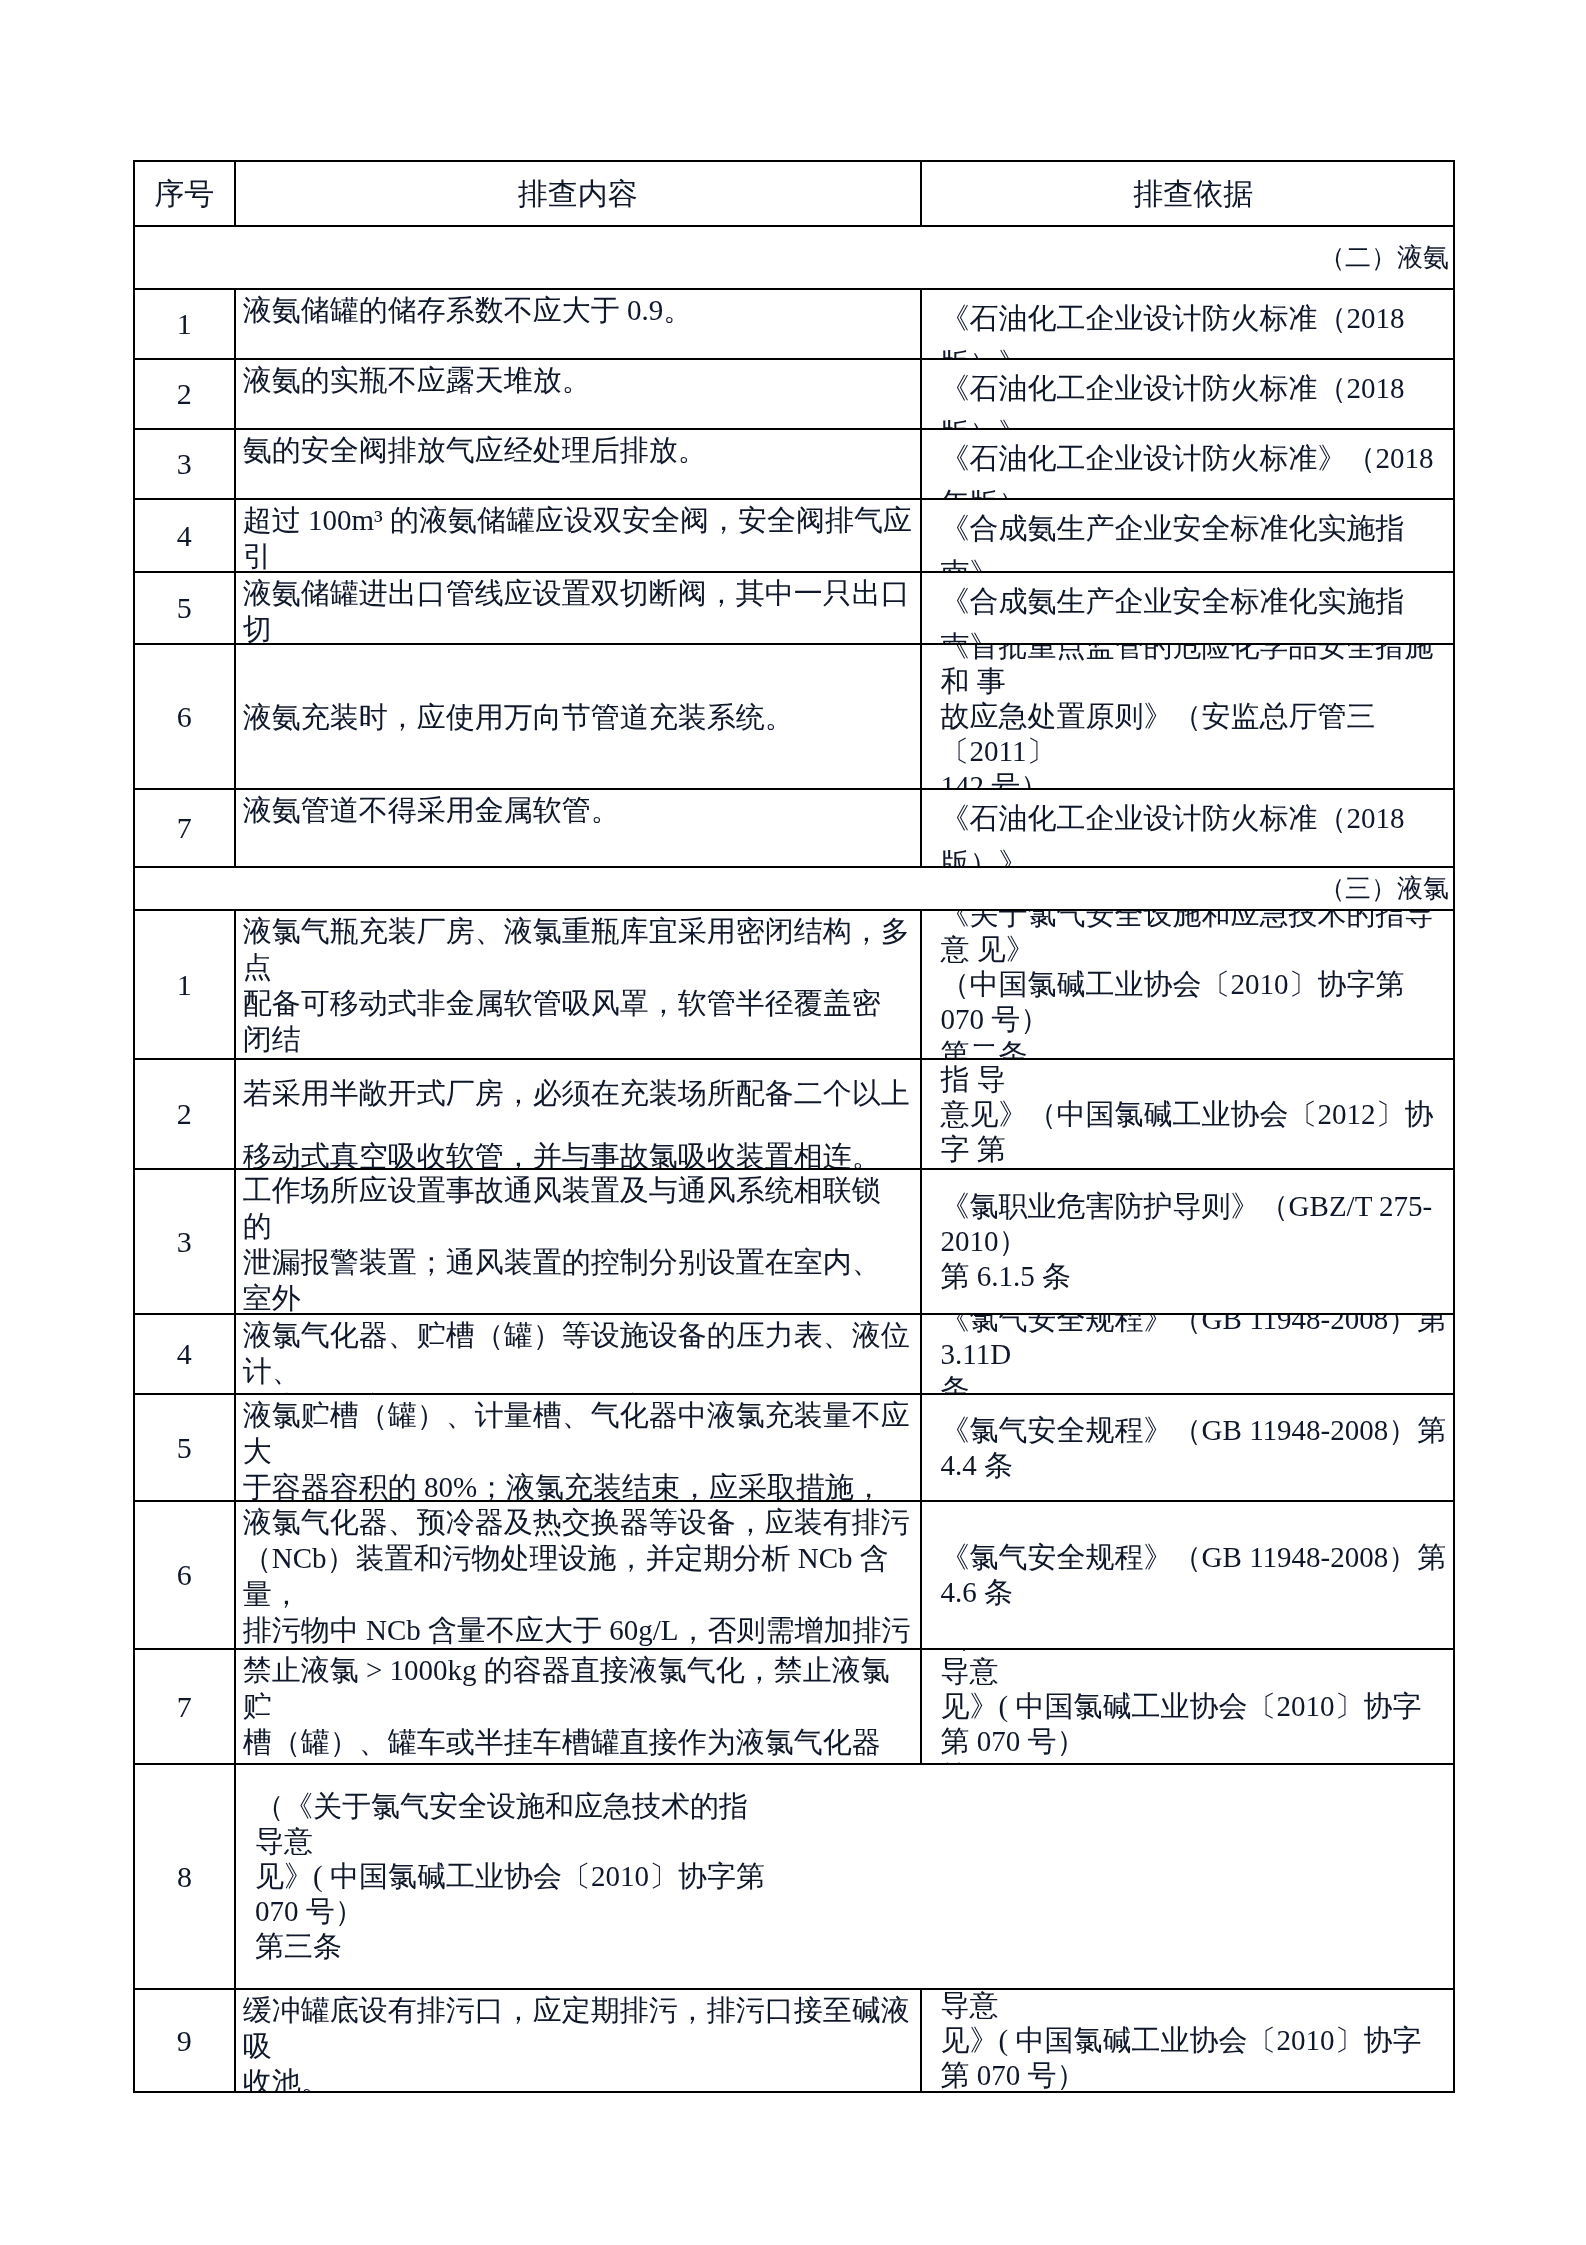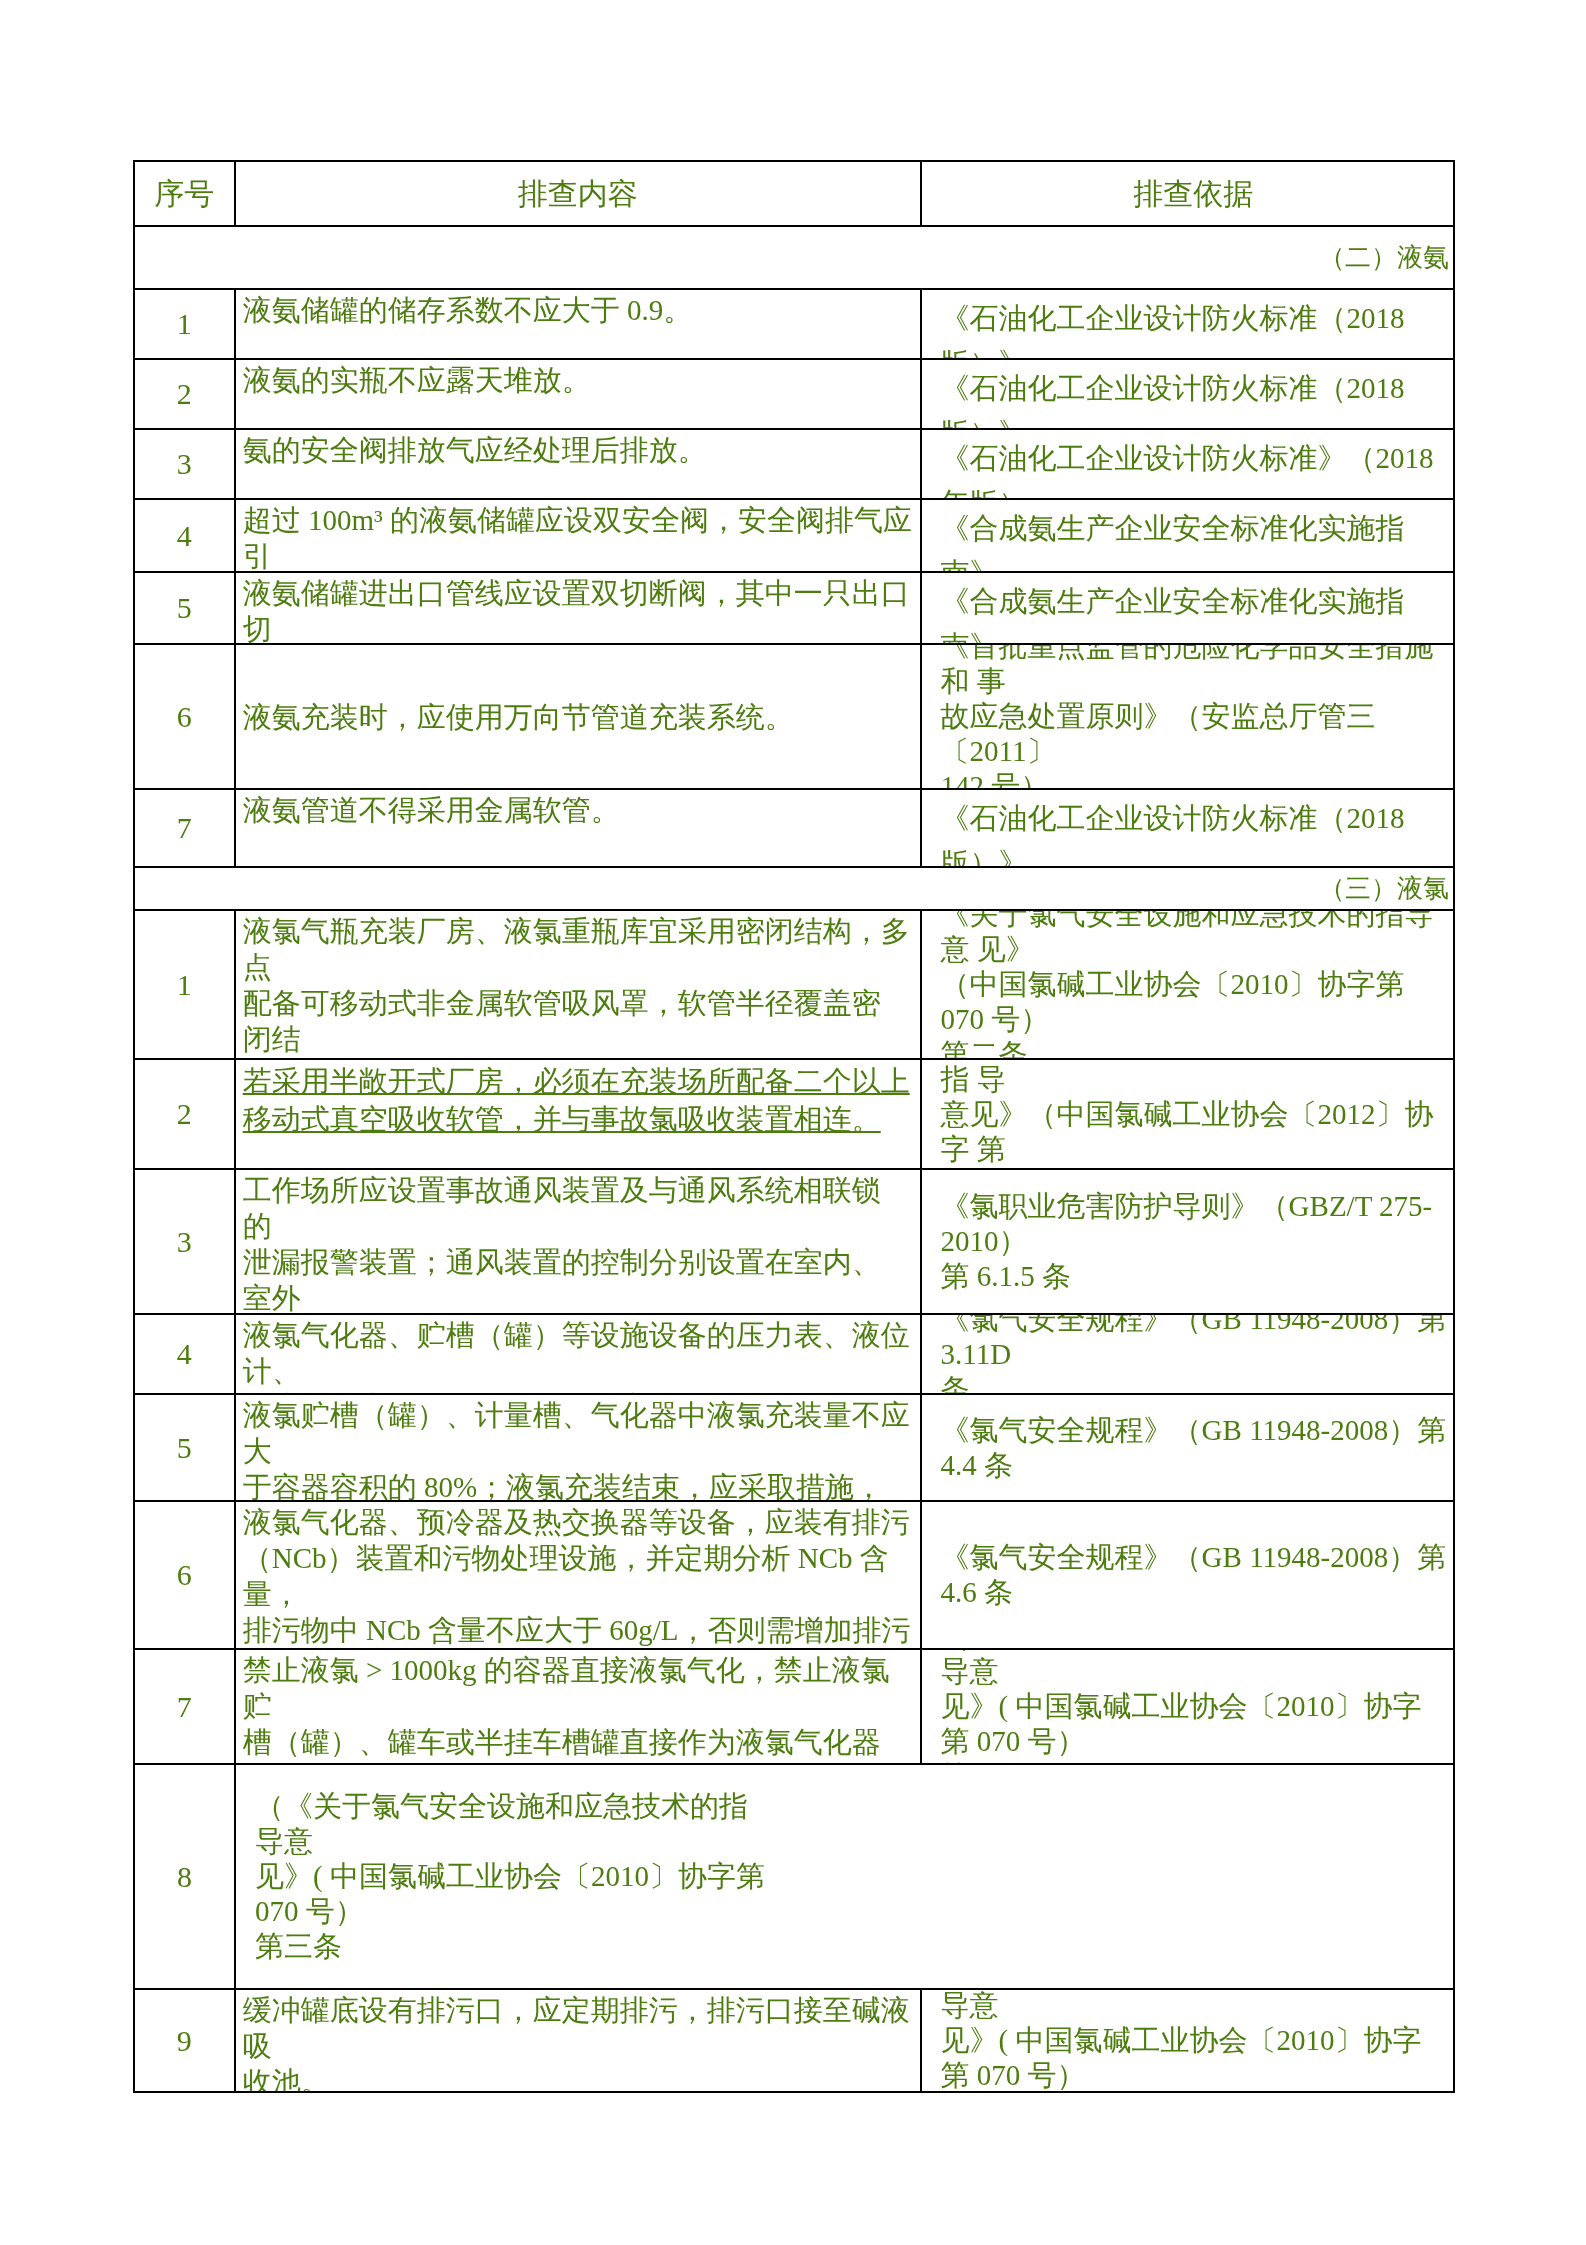--- a/index.html
+++ b/index.html
@@ -1,21 +1,21 @@
 <!DOCTYPE html>
 <html><head>
 <meta charset="utf-8">
 <style>
   html,body{margin:0;padding:0;background:#888;}
   .page{
     position:relative;
     width:1586px;height:2245px;
     background:#ffffff;
     font-family:"Liberation Serif","DejaVu Serif",serif;
-    color:#4d7c0f;
+    color:#0f172a;
     overflow:hidden;
   }
   .doc-table{
     position:absolute;
     left:133px;top:160px;
     width:1322px;
     border:2px solid #000;
     box-sizing:border-box;
   }
   .trow{
@@ -187,21 +187,21 @@
           <div class="cell-text basis-text">《关于氯气安全设施和应急技术的指导意 见》
 （中国氯碱工业协会〔2010〕协字第 070 号）
 第二条</div>
         </div>
       </div>
       <div class="trow" style="height: 110px;">
         <div class="cell col-no">
           <div class="cell-text num-text">2</div>
         </div>
         <div class="cell col-content content-top">
-          <div class="cell-text" style="line-height: 38px; text-decoration: underline;">若采用半敞开式厂房，必须在充装场所配备二个以上
+          <div class="cell-text" style="line-height: 63px;">若采用半敞开式厂房，必须在充装场所配备二个以上
 移动式真空吸收软管，并与事故氯吸收装置相连。</div>
         </div>
         <div class="cell col-basis">
           <div class="cell-text basis-text">《关于氯气安全设施和应急技术的补充指 导
 意见》（中国氯碱工业协会〔2012〕协字 第
 012 号）</div>
         </div>
       </div>
       <div class="trow" style="height: 145px;">
         <div class="cell col-no">

